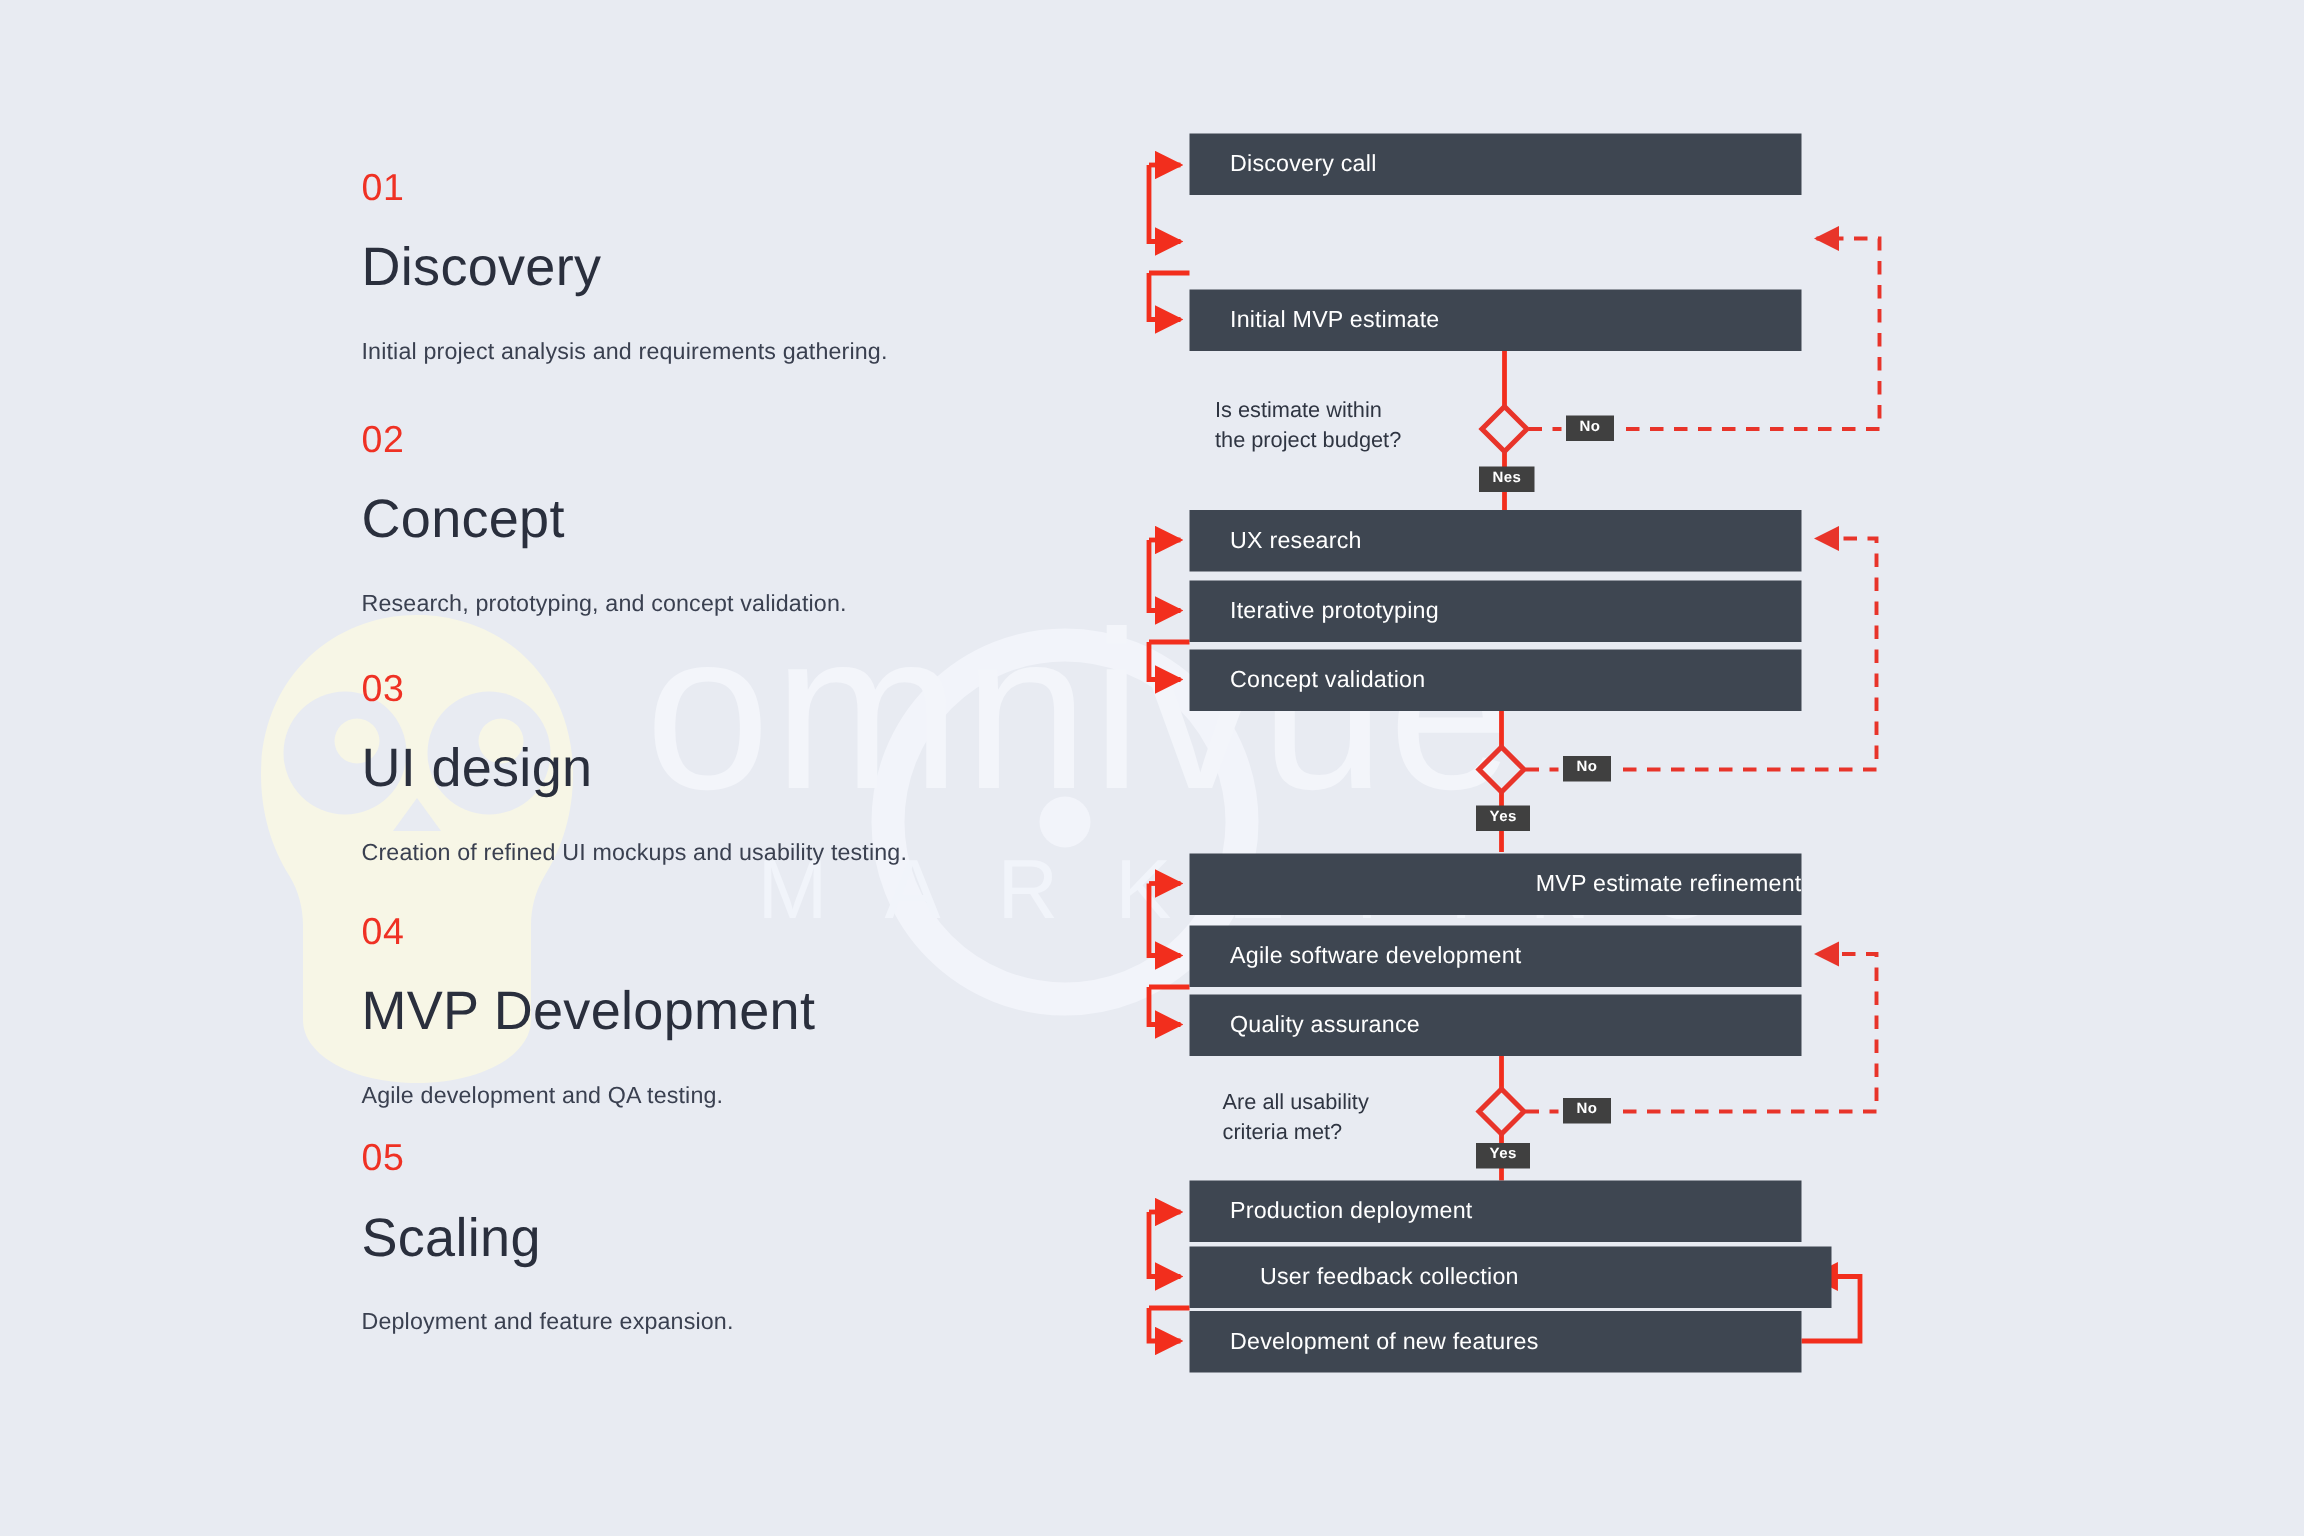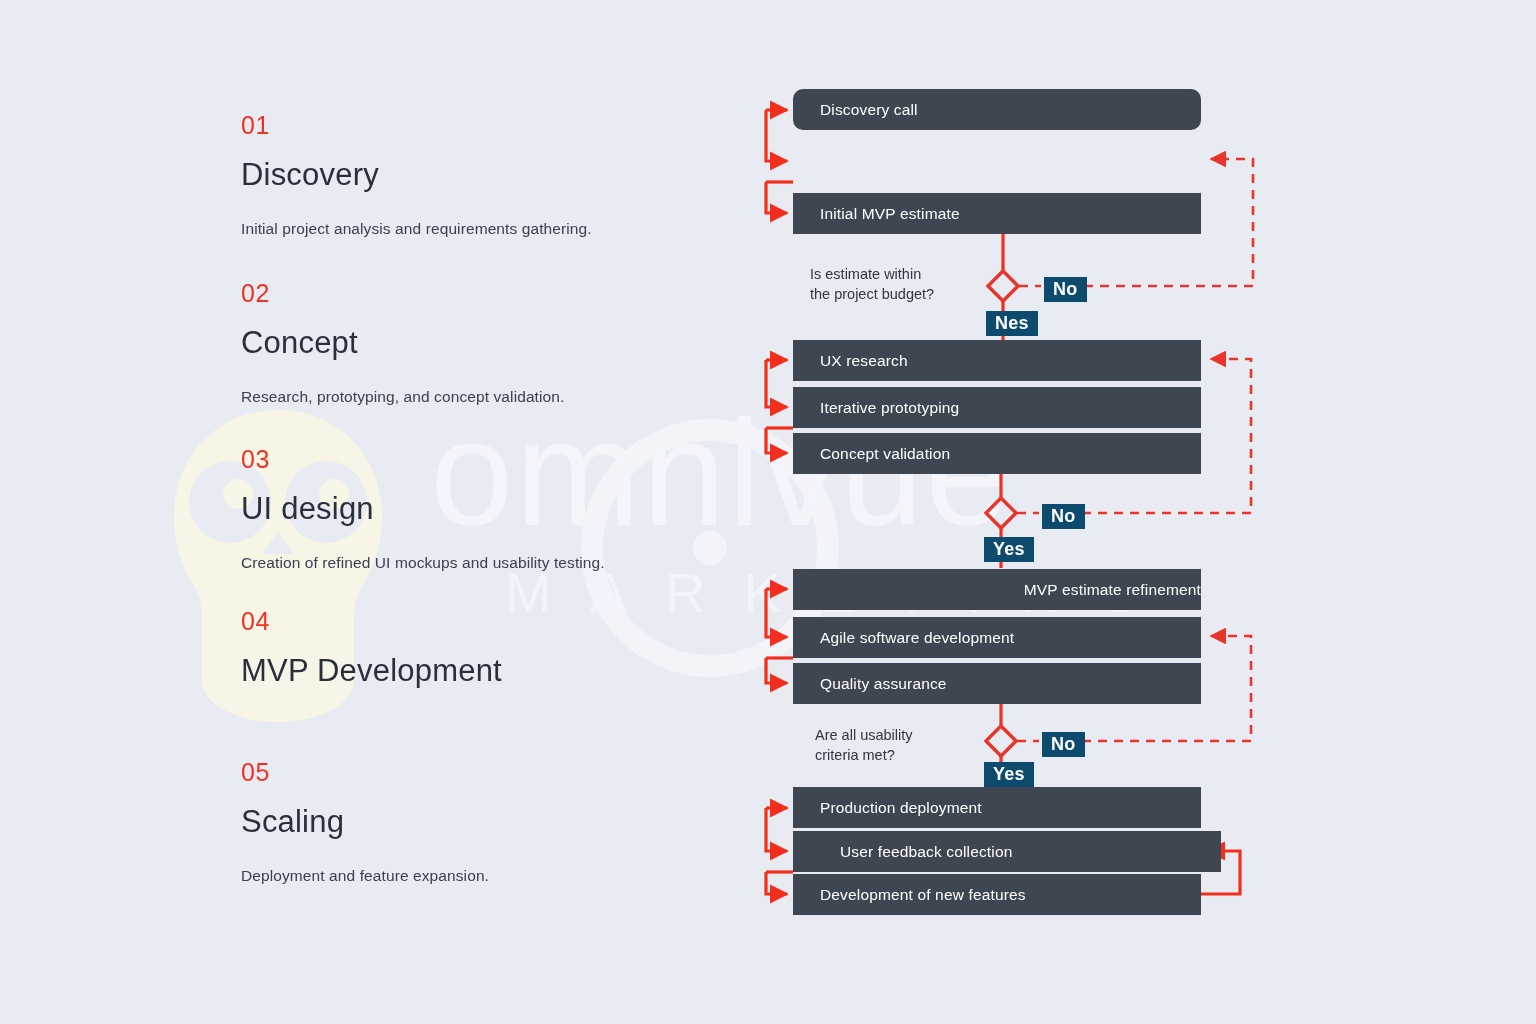--- a/index.html
+++ b/index.html
@@ -18,34 +18,34 @@
   #wm-word{left:430px;top:398px;font-size:150px;letter-spacing:2px;
     color:#f3f5fa;font-weight:400;line-height:1;}
   #wm-sub{left:505px;top:565px;font-size:56px;letter-spacing:38px;
     color:#f1f4fa;font-weight:400;line-height:1;}
 
   
   #steps{position:absolute;left:241px;top:0;width:470px;height:1024px;}
   .step{position:absolute;left:0;width:470px;}
   .step .num{color:#ef3124;font-size:25px;font-weight:400;line-height:1;
     letter-spacing:.5px;}
-  .step .title{color:#2a2f3d;font-size:31px;font-weight:400;
+  .step .title{color:#2a2f3d;font-size:36px;font-weight:400;
     margin-top:20px;line-height:1.1;letter-spacing:.2px;}
   .step .desc{color:#3a4050;font-size:15.5px;font-weight:400;
     margin-top:27px;line-height:1.3;letter-spacing:.1px;}
 
   
   #flow{position:absolute;left:0;top:0;width:1536px;height:1024px;}
   .pbox{position:absolute;background:#3e4651;height:41px;width:408px;
         left:793px;display:flex;align-items:center;}
   .pbox .lbl{color:#ffffff;font-size:15.5px;font-weight:400;
         margin-left:27px;letter-spacing:.15px;white-space:nowrap;}
   .qtext{position:absolute;color:#2f3542;font-size:14.5px;line-height:1.35;
         text-align:left;white-space:pre-line;}
-  .badge{position:absolute;background:#0c4a6e;color:#fff;font-size:18px;
+  .badge{position:absolute;background:#404040;color:#fff;font-size:10px;
         font-weight:700;padding:3px 9px 4px;line-height:1;letter-spacing:.3px;}
   svg.layer{position:absolute;left:0;top:0;width:1536px;height:1024px;
         pointer-events:none;}
 </style>
 </head>
 <body>
 
 <div id="stage">
 
   <svg class="wm" id="wm-owl" viewBox="0 0 320 330">
@@ -87,20 +87,21 @@
 
     <div class="step" style="top:447px;">
       <div class="num">03</div>
       <div class="title">UI design</div>
       <div class="desc">Creation of refined UI mockups and usability testing.</div>
     </div>
 
     <div class="step" style="top:609px;">
       <div class="num">04</div>
       <div class="title">MVP Development</div>
+      <div class="desc">Agile development and QA testing.</div>
     </div>
 
     <div class="step" style="top:760px;">
       <div class="num">05</div>
       <div class="title">Scaling</div>
       <div class="desc">Deployment and feature expansion.</div>
     </div>
 
   </div>
 
@@ -159,21 +160,21 @@
         <path d="M1082 741 L1251 741 L1251 636 L1211 636" marker-end="url(#ahd)"></path>
       </g>
 
       <g stroke="#e8342a" stroke-width="3.4" fill="none" stroke-linejoin="miter">
         <path d="M1003 271 L1018 286 L1003 301 L988 286 Z"></path>
         <path d="M1001 498 L1016 513 L1001 528 L986 513 Z"></path>
         <path d="M1001 726 L1016 741 L1001 756 L986 741 Z"></path>
       </g>
     </svg>
 
-    <div class="pbox" style="top:89px;border-radius:10px;">
+    <div class="pbox" style="top:89px;">
         <span class="lbl">Discovery call</span>
       </div>
     <div class="pbox" style="top:193px;">
         <span class="lbl">Initial MVP estimate</span>
       </div>
 
     <div class="pbox" style="top:340px;">
         <span class="lbl">UX research</span>
       </div>
     <div class="pbox" style="top:387px;">

